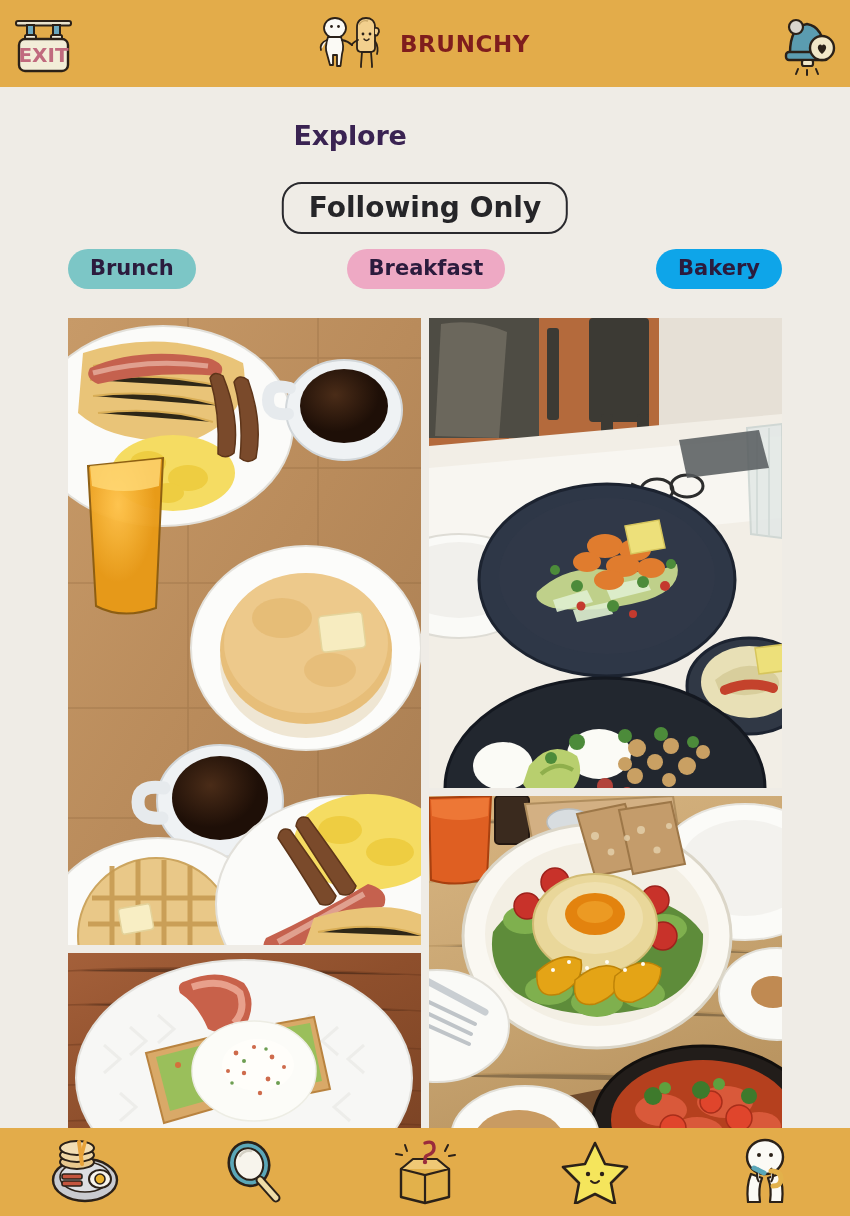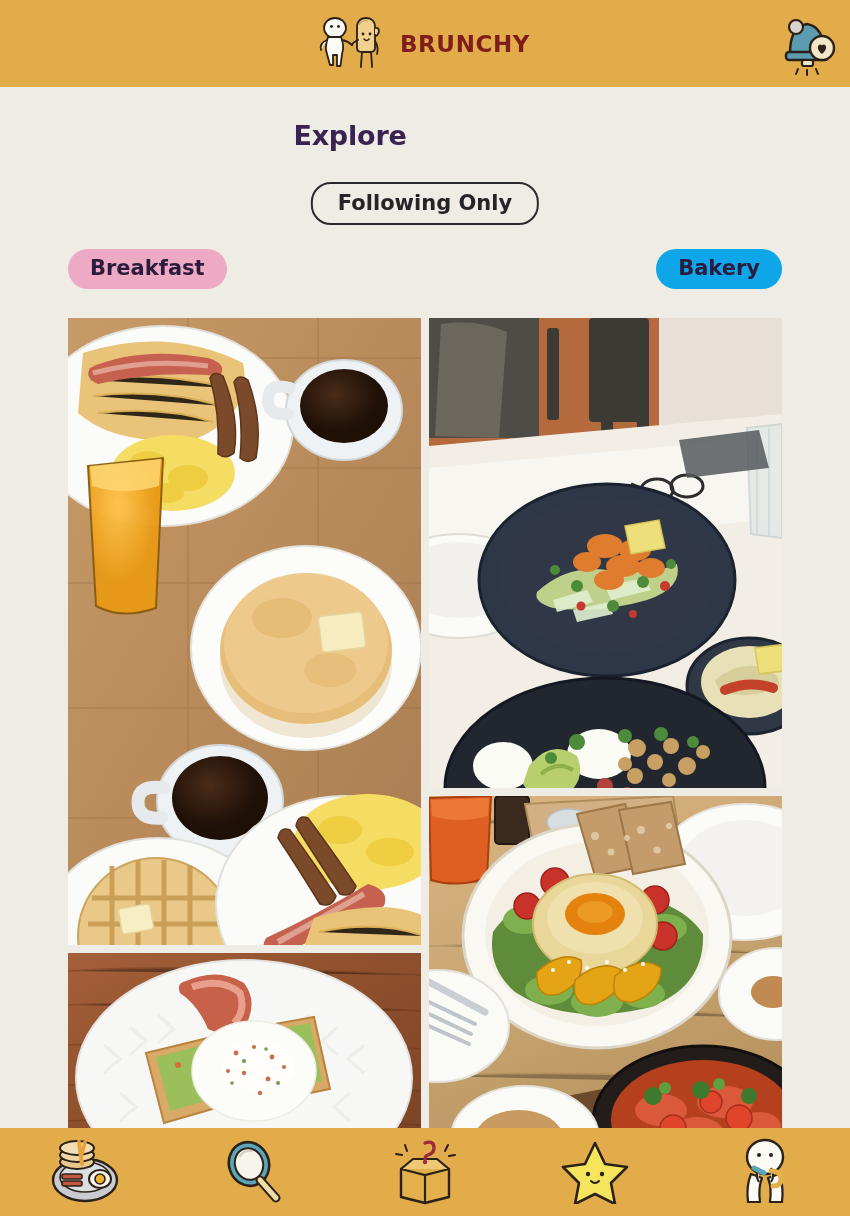--- a/index.html
+++ b/index.html
@@ -76,21 +76,21 @@
   }
   .following-pill {
     position: absolute;
     top: 182px;
     left: 50%;
     transform: translateX(-50%);
     border: 2px solid #2A2A2E;
     border-radius: 20px;
     padding: 7px 25px 8px;
     background: transparent;
-    font-size: 21px;
+    font-size: 28px;
     font-weight: bold;
     color: #252528;
     font-family: "DejaVu Sans", sans-serif;
     cursor: pointer;
     white-space: nowrap;
   }
 
   
   .chips {
     position: absolute;
@@ -160,20 +160,33 @@
     justify-content: center;
     cursor: pointer;
   }
   .navitem svg { display: block; }
 </style>
 </head>
 <body style="background: rgb(239, 236, 230);">
 
 <div class="header" style="background: rgb(227, 172, 74);">
 
+  <div class="exit-btn">
+    <svg viewBox="0 0 63 66">
+      <rect x="4" y="11" width="55" height="4.5" rx="2" fill="#E9E3CD" stroke="#2B2118" stroke-width="2"></rect>
+      <rect x="15" y="15" width="7" height="13" fill="#6AA8C0" stroke="#2B2118" stroke-width="2"></rect>
+      <rect x="41" y="15" width="7" height="13" fill="#6AA8C0" stroke="#2B2118" stroke-width="2"></rect>
+      <rect x="13" y="25" width="11" height="6" rx="1.5" fill="#F2EDD8" stroke="#2B2118" stroke-width="2"></rect>
+      <rect x="39" y="25" width="11" height="6" rx="1.5" fill="#F2EDD8" stroke="#2B2118" stroke-width="2"></rect>
+      <rect x="7" y="29" width="49" height="32" rx="6" fill="#F2EDD8" stroke="#2B2118" stroke-width="2.4"></rect>
+      <g fill="#C06A7E" stroke="#8E4F5F" stroke-width="1" font-family="DejaVu Sans, sans-serif">
+        <text x="31.5" y="52" font-size="20" font-weight="bold" text-anchor="middle" fill="#C06A7E" stroke="none">EXIT</text>
+      </g>
+    </svg>
+  </div>
 
   <div class="brand">
     <svg class="brand-mark" viewBox="0 0 72 58">
 
       <g stroke="#2B2118" stroke-width="1.8" fill="#FBFAF5" stroke-linecap="round" stroke-linejoin="round">
         <ellipse cx="19" cy="13" rx="11" ry="10"></ellipse>
         <path d="M12 22 C10 28 9 34 11 39 L14 50 L17 50 L17 40 L21 40 L21 51 L24.5 51 L26 39 C28 33 27 27 25 22 Z"></path>
         <path d="M11 25 C6 27 4 31 5 35"></path>
         <path d="M26 25 C31 26 34 28 36 30"></path>
       </g>
@@ -213,20 +226,21 @@
       <path d="M46 46 C41 42 41 38 43.5 36.8 C45 36.1 46 37.2 46 38.2 C46 37.2 47 36.1 48.5 36.8 C51 38 51 42 46 46 Z" fill="#2B2118"></path>
     </svg>
   </div>
 </div>
 
 <div class="page-title">Explore</div>
 
 <button class="following-pill">Following Only</button>
 
 <div class="chips">
+  <button class="chip" id="chip0" style="background: rgb(124, 198, 198); color: rgb(43, 27, 61);">Brunch</button>
   <button class="chip" id="chip1" style="background: rgb(238, 169, 196); color: rgb(43, 27, 61);">Breakfast</button>
   <button class="chip" id="chip2" style="background: #0ea5e9; color: rgb(43, 27, 61);">Bakery</button>
 </div>
 
 <div class="grid">
 
   <div class="col">
 
     <div class="photo" id="ph0" title="American breakfast platter with hash browns, bacon, sausage, scrambled eggs, orange juice, coffee and pancakes with butter" style="height: 627px;">
       <svg viewBox="0 0 353 627" preserveAspectRatio="xMidYMid slice">

